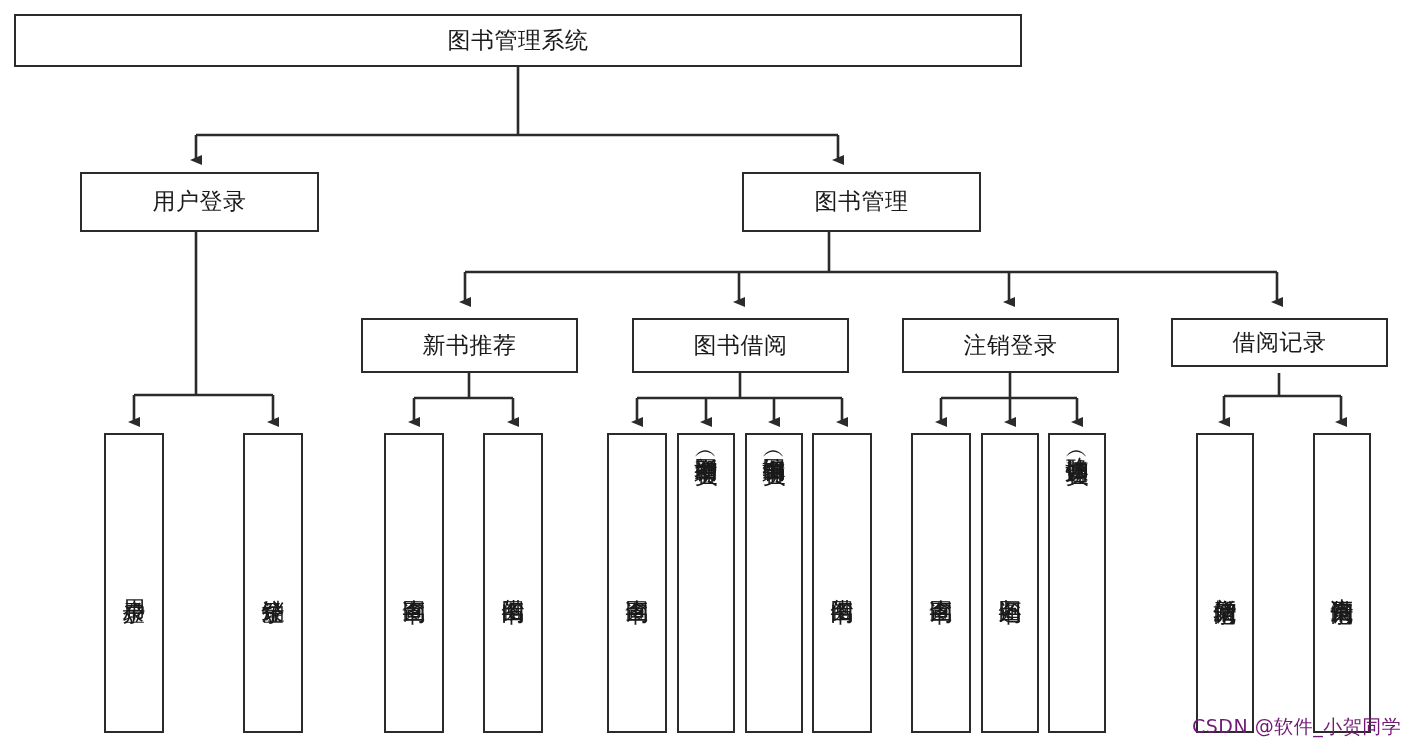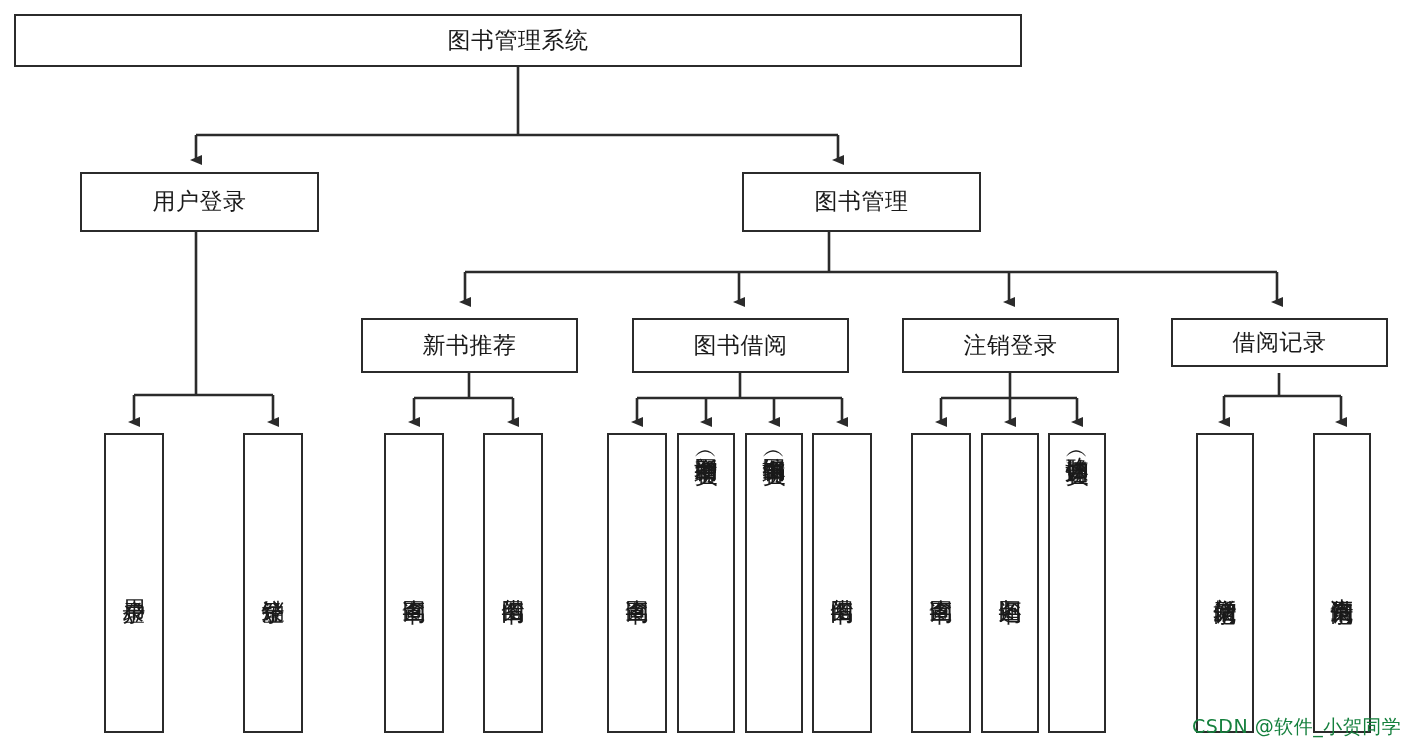--- a/index.html
+++ b/index.html
@@ -53,21 +53,21 @@
     writing-mode: vertical-rl;
     text-orientation: upright;
     font-size: 23px;
     line-height: 1.18;
     letter-spacing: 1px;
     white-space: nowrap;
   }
   .watermark {
     position: absolute;
     font-size: 19px;
-    color: #15803d;
+    color: #701a75;
     white-space: nowrap;
     letter-spacing: 0.5px;
   }
 </style>
 </head>
 <body>
 
 <div id="canvas">
 
   <svg class="links" viewBox="0 0 1405 747">

